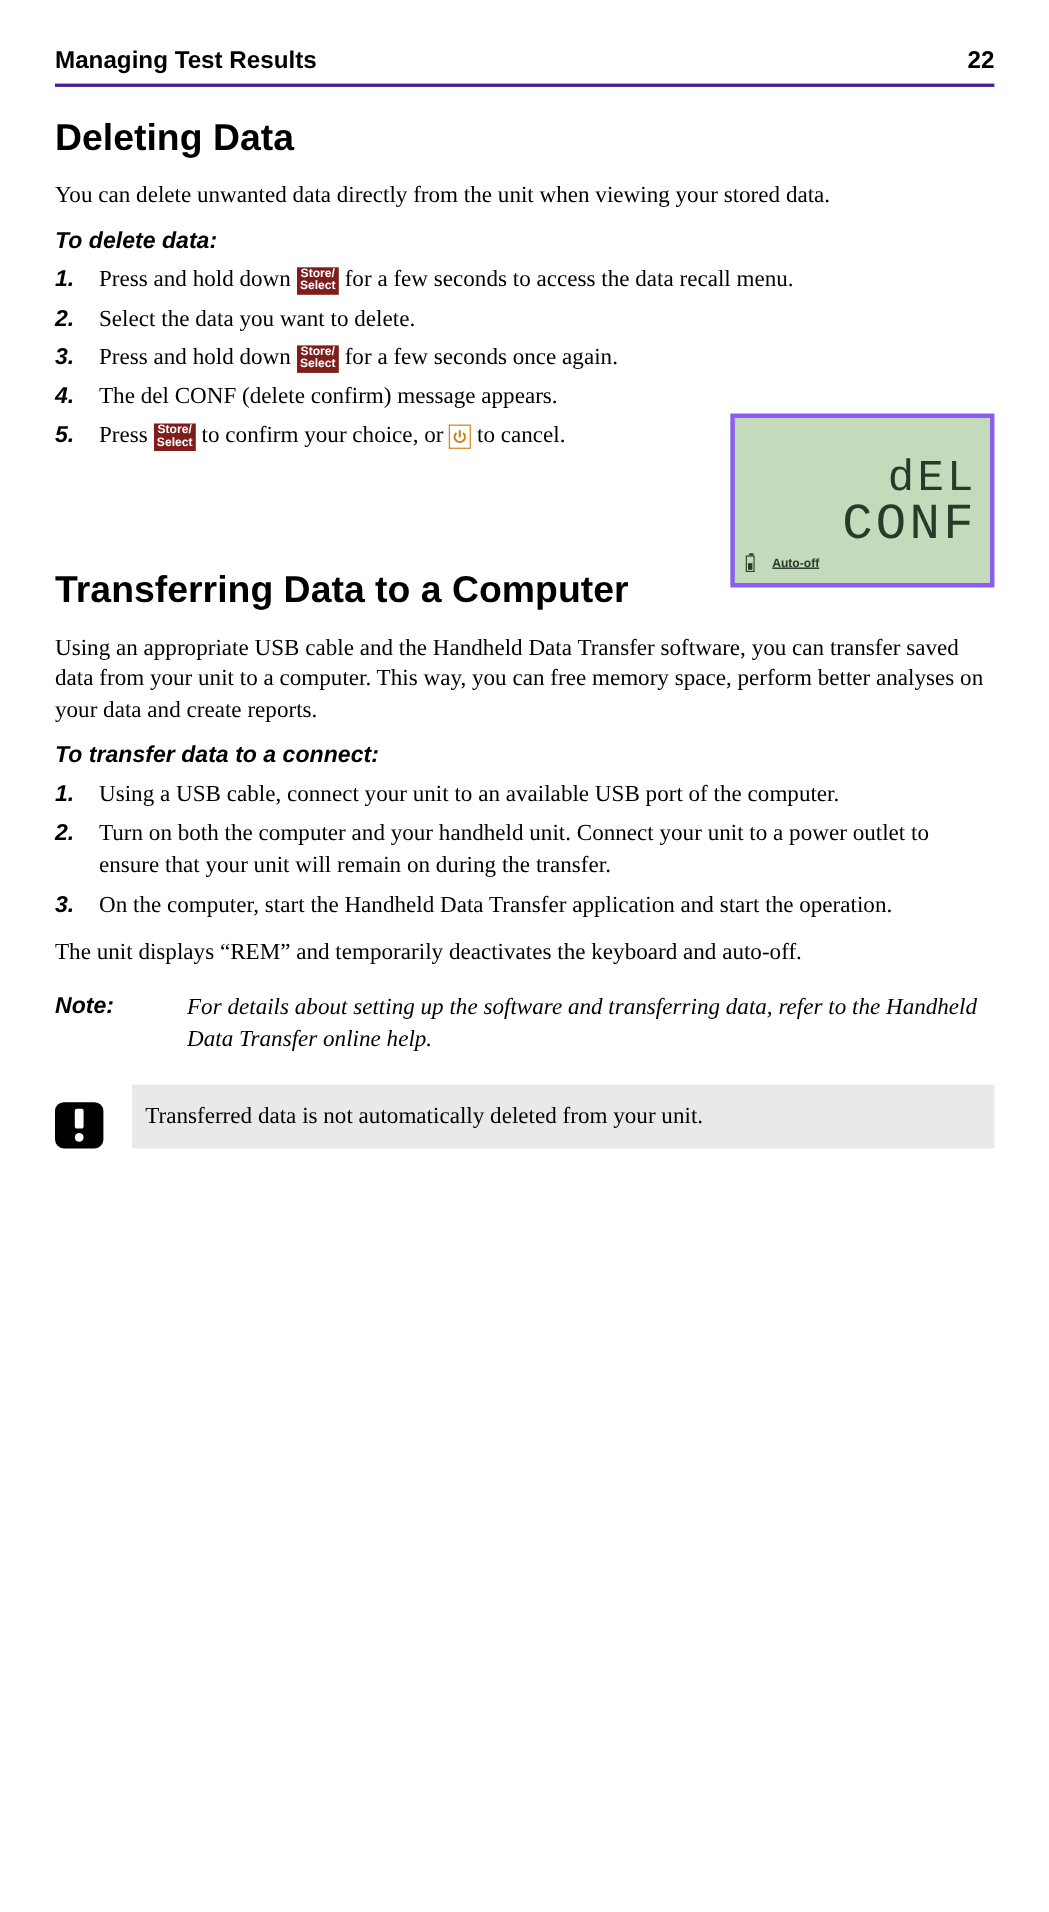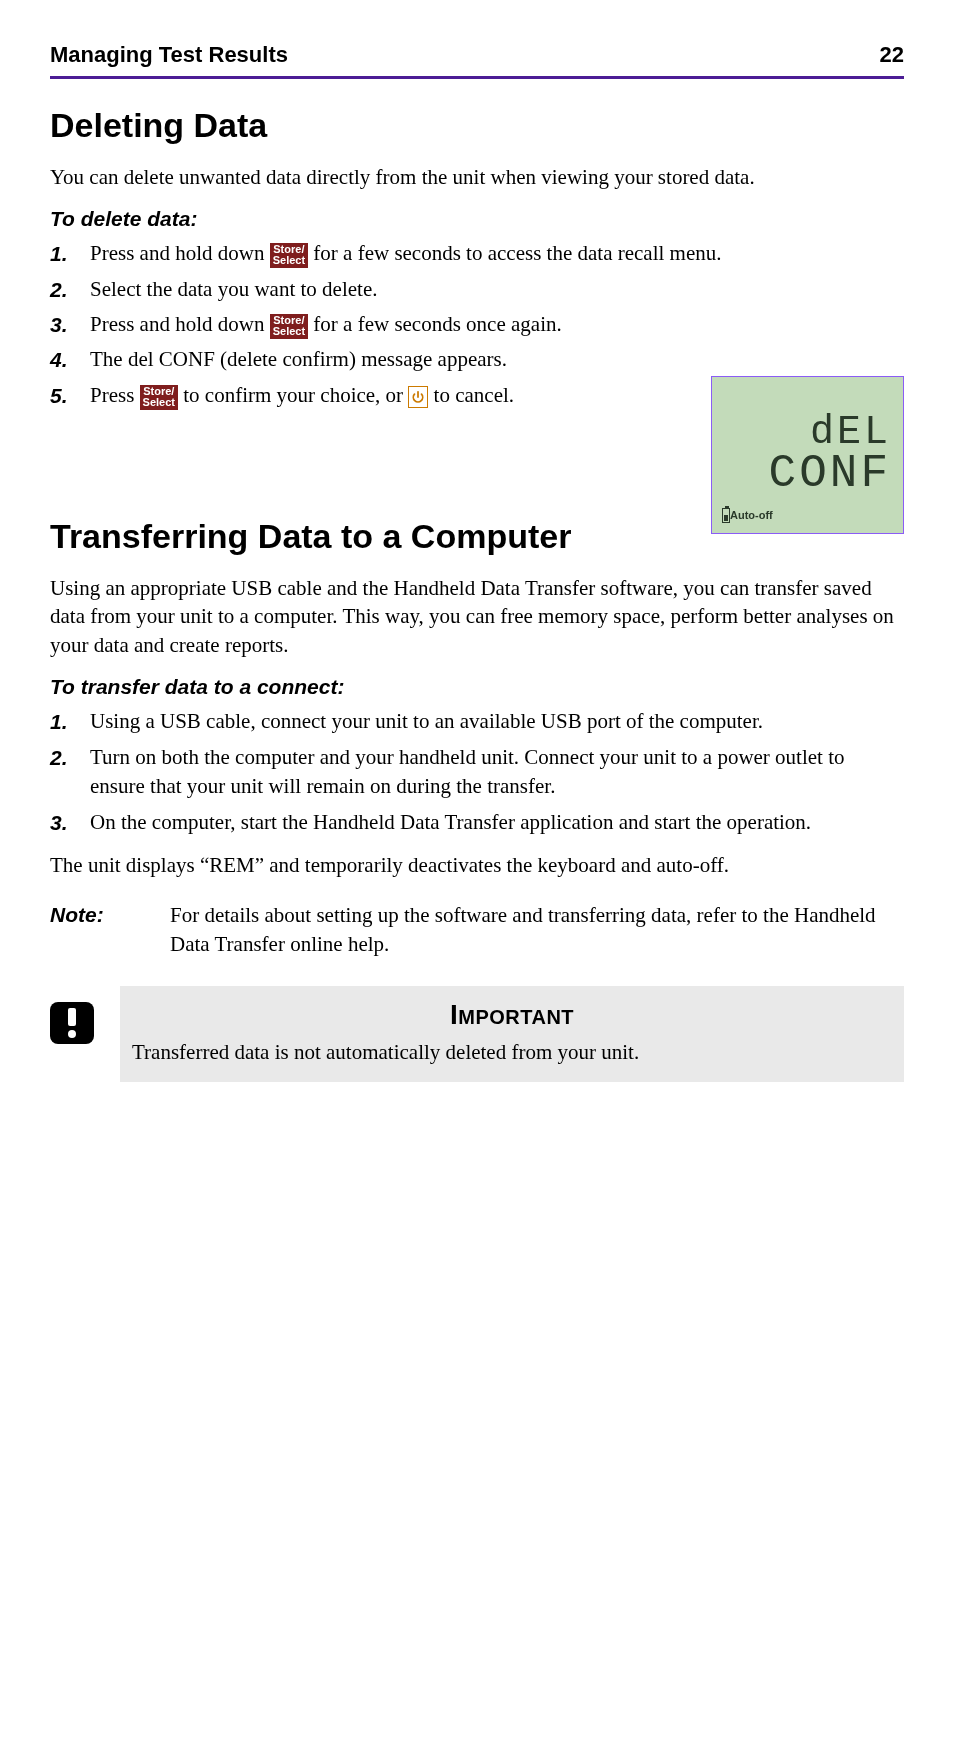--- a/index.html
+++ b/index.html
@@ -82,43 +82,45 @@
     vertical-align: middle;
   }
   .power-btn svg { display: block; }
   .float-box {
     position: relative;
   }
   .lcd {
     position: absolute;
     right: 0;
     top: -40px;
-    width: 193px;
+    width: 240px;
     height: 158px;
     background: #c3dbba;
-    border: 1px solid #8b5cf6;
+    border: 4px solid #8b5cf6;
     padding: 18px 12px 8px 10px;
     display: flex;
     flex-direction: column;
     justify-content: space-between;
   }
   .lcd .lines { text-align: right; margin-top: 18px; }
   .lcd .l1, .lcd .l2 {
     font-family: 'Courier New', monospace;
     font-weight: 400;
     color: #2a3a2a;
     letter-spacing: 3px;
     white-space: pre;
   }
   .lcd .l1 { font-size: 40px; line-height: 1.0; }
   .lcd .l2 { font-size: 46px; line-height: 1.0; margin-top: -2px; }
   .lcd .bottom {
     display: flex;
     align-items: flex-end;
+    gap: 16px;
     padding-bottom: 2px;
+    text-decoration: underline;
   }
   .lcd .batt {
     width: 8px; height: 15px;
     border: 1.5px solid #2a3a2a;
     position: relative;
   }
   .lcd .batt::before {
     content:"";
     position:absolute; top:-3px; left:2px;
     width:4px; height:2px; background:#2a3a2a;
@@ -138,20 +140,21 @@
   .closing-p { font-size: 21px; margin-top: 14px; }
   .note-row { display: flex; margin-top: 22px; font-size: 21px; }
   .note-label {
     font-family: Arial, Helvetica, sans-serif;
     font-weight: 700;
     font-style: italic;
     width: 120px;
     flex: none;
   }
   .note-body {
+    font-style: italic;
   }
   .important-box {
     margin-top: 28px;
     display: flex;
     align-items: stretch;
   }
   .important-icon-col {
     width: 70px;
     flex: none;
     display: flex;
@@ -286,16 +289,15 @@
 <div class="note-row">
   <div class="note-label">Note:</div>
   <div class="note-body">For details about setting up the software and transferring data, refer to the Handheld Data Transfer online help.</div>
 </div>
 
 <div class="important-box">
   <div class="important-icon-col">
     <div class="important-icon"></div>
   </div>
   <div class="important-body">
-    <div class="important-title">Important</div>
     <div class="important-text">Transferred data is not automatically deleted from your unit.</div>
   </div>
 </div>
 
 </body></html>

